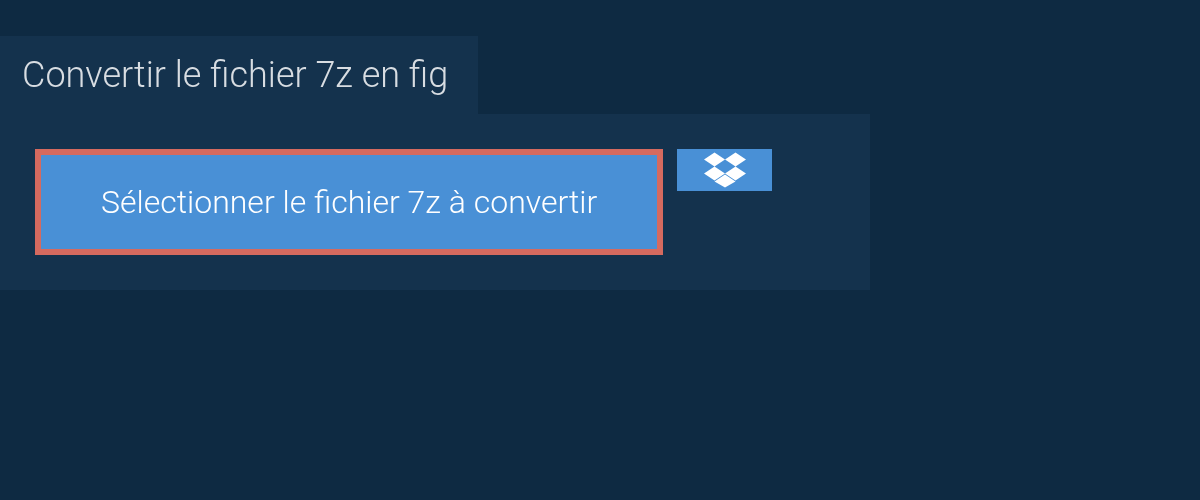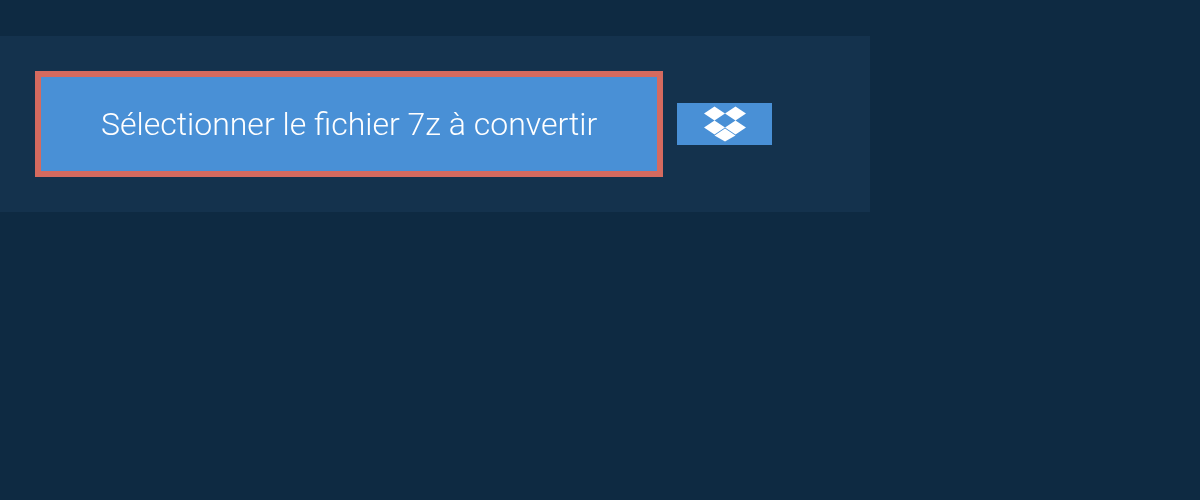--- a/index.html
+++ b/index.html
@@ -26,21 +26,21 @@
       padding: 18px 30px 18px 22px;
     }
     .panel {
       background-color: #14324d;
       padding: 35px 35px 35px 35px;
       width: 870px;
     }
     .button-row {
       display: flex;
       gap: 14px;
-      align-items: center;
+      align-items: flex-start;
     }
     .select-button {
       background-color: #4990d6;
       border: 6px solid #d56a5f;
       color: #ffffff;
       font-size: 32px;
       font-weight: 300;
       padding: 28px 60px;
       cursor: pointer;
       flex: 0 0 auto;
@@ -60,20 +60,23 @@
     .dropbox-button svg {
       width: 42px;
       height: 42px;
       fill: #ffffff;
     }
   </style>
 </head>
 <body>
 
 <div class="tab-container">
+  <div class="tab">
+    <span>Convertir le fichier 7z en fig</span>
+  </div>
   <div class="panel">
     <div class="button-row">
       <div class="select-button">
         <span>Sélectionner le fichier 7z à convertir</span>
       </div>
       <div class="dropbox-button">
         <svg viewBox="0 0 24 24">
           <path d="M6 2L0 6l6 4-6 4 6 4 6-4 6 4 6-4-6-4 6-4-6-4-6 4-6-4zm6 4l6 4-6 4-6-4 6-4zm-6 12.5l6-4 6 4-6 3.5-6-3.5z"></path>
         </svg>
       </div>

